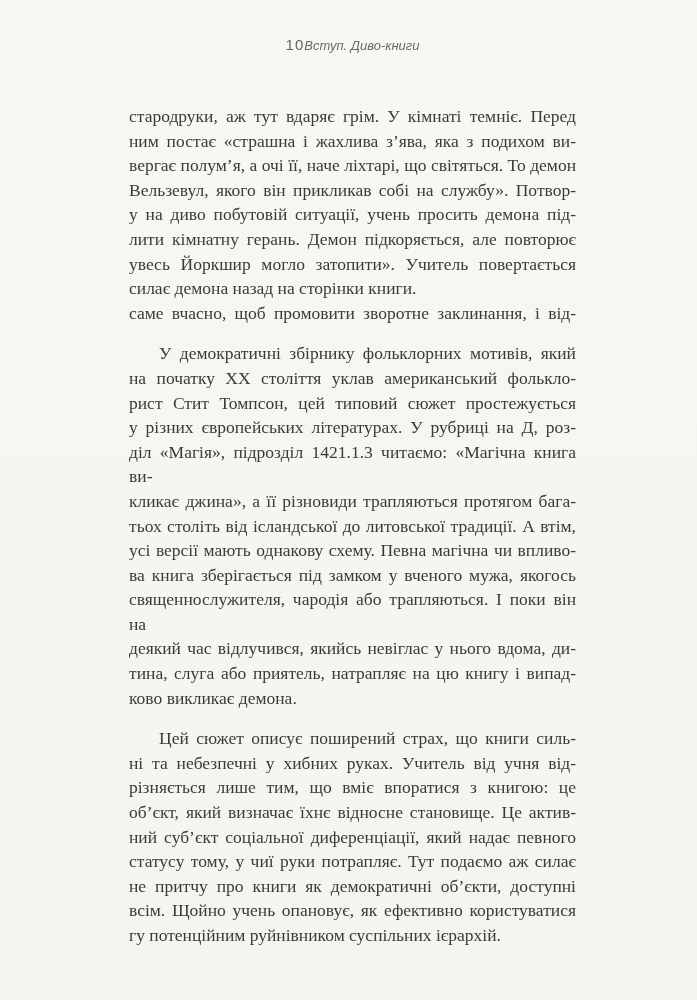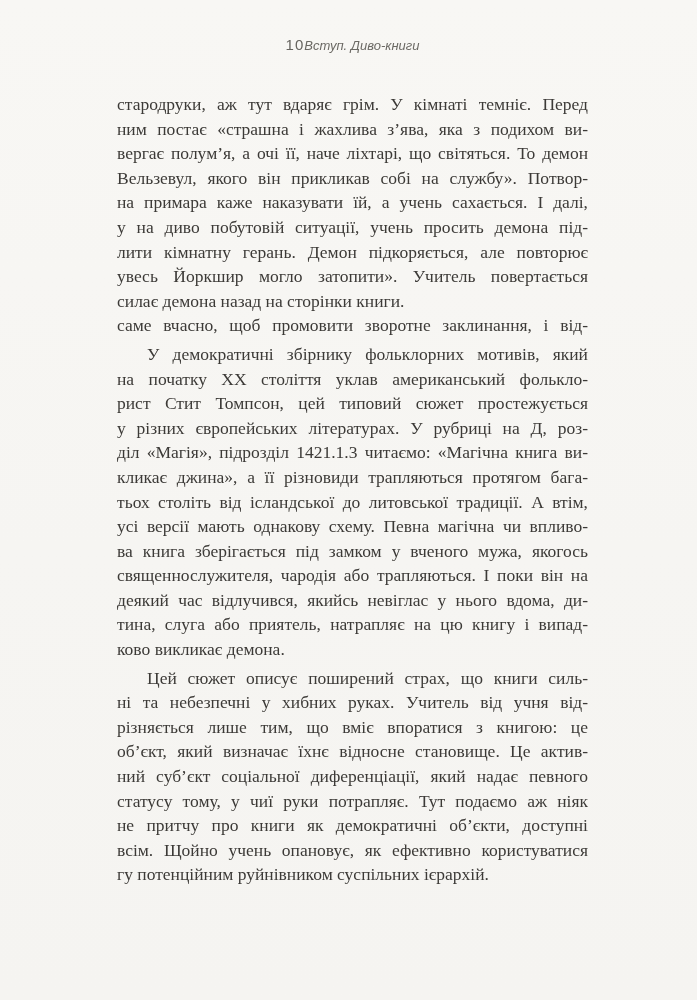--- a/index.html
+++ b/index.html
@@ -38,21 +38,21 @@
   }
   .body-text {
     position: absolute;
     top: 88px;
     left: 113px;
     width: 479px;
     font-size: 17.5px;
     line-height: 24.6px;
     color: #3c3a37;
   }
-  .para { margin: 4px; font-family: Liberation Serif, serif; }
+  .para { margin: 16px; font-family: Liberation Serif, serif; }
   .line {
     text-align: justify;
     text-align-last: justify;
     white-space: normal;
   }
   .line.last {
     text-align-last: left;
   }
   .line.first-indent {
     padding-left: 30px;
@@ -65,21 +65,20 @@
   <div class="running-head" style="color: rgb(102, 100, 95);">
     <span class="page-number">10</span>
     <span class="running-title">Вступ. Диво-книги</span>
   </div>
   <div class="body-text" id="body-text">
       <div class="para">
         <div class="line">стародруки, аж тут вдаряє грім. У кімнаті темніє. Перед</div>
         <div class="line">ним постає «страшна і жахлива з’ява, яка з подихом ви-</div>
         <div class="line">вергає полум’я, а очі її, наче ліхтарі, що світяться. То демон</div>
         <div class="line">Вельзевул, якого він прикликав собі на службу». Потвор-</div>
-        <div class="line">на примара каже наказувати їй, а учень сахається. І далі,</div>
         <div class="line">у на диво побутовій ситуації, учень просить демона під-</div>
         <div class="line">лити кімнатну герань. Демон підкоряється, але повторює</div>
         <div class="line">увесь Йоркшир могло затопити». Учитель повертається</div>
         <div class="line last">силає демона назад на сторінки книги.</div>
         <div class="line">саме вчасно, щоб промовити зворотне заклинання, і від-</div>
       </div>
       <div class="para">
         <div class="line first-indent">У демократичні збірнику фольклорних мотивів, який</div>
         <div class="line">на початку XX століття уклав американський фолькло-</div>
         <div class="line">рист Стит Томпсон, цей типовий сюжет простежується</div>
@@ -93,19 +92,19 @@
         <div class="line">деякий час відлучився, якийсь невіглас у нього вдома, ди-</div>
         <div class="line">тина, слуга або приятель, натрапляє на цю книгу і випад-</div>
         <div class="line last">ково викликає демона.</div>
       </div>
       <div class="para">
         <div class="line first-indent">Цей сюжет описує поширений страх, що книги силь-</div>
         <div class="line">ні та небезпечні у хибних руках. Учитель від учня від-</div>
         <div class="line">різняється лише тим, що вміє впоратися з книгою: це</div>
         <div class="line">об’єкт, який визначає їхнє відносне становище. Це актив-</div>
         <div class="line">ний суб’єкт соціальної диференціації, який надає певного</div>
-        <div class="line">статусу тому, у чиї руки потрапляє. Тут подаємо аж ніяк</div>
+        <div class="line">статусу тому, у чиї руки потрапляє. Тут подаємо аж силає</div>
         <div class="line">не притчу про книги як демократичні об’єкти, доступні</div>
         <div class="line">всім. Щойно учень опановує, як ефективно користуватися</div>
         <div class="line last">гу потенційним руйнівником суспільних ієрархій.</div>
       </div>
     </div>
 </div>
 
 </body></html>

